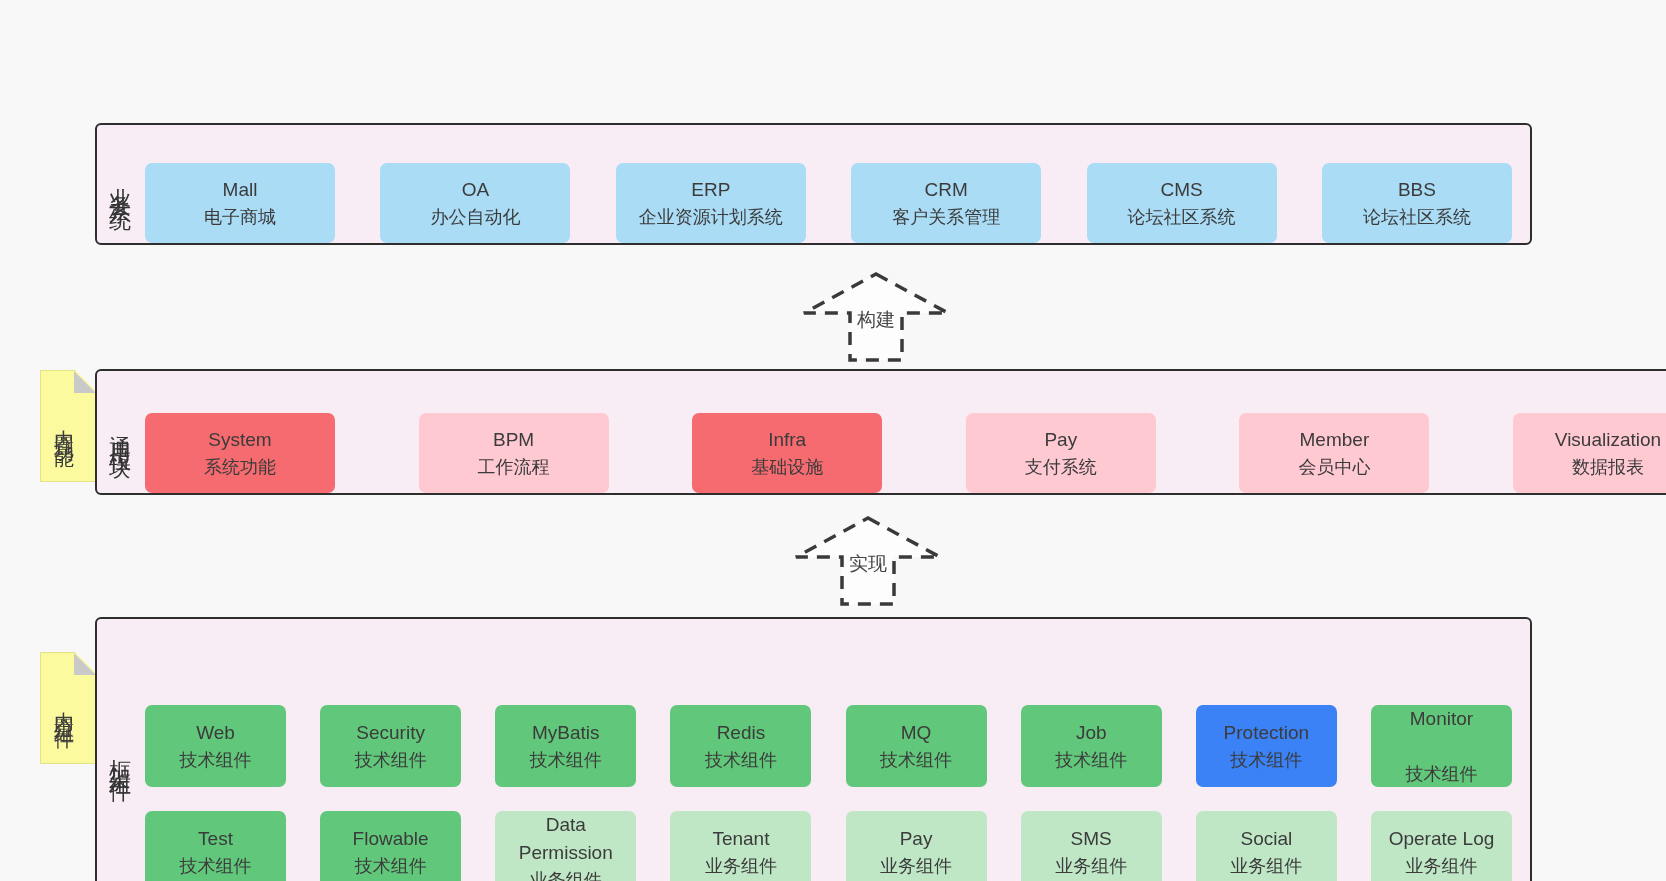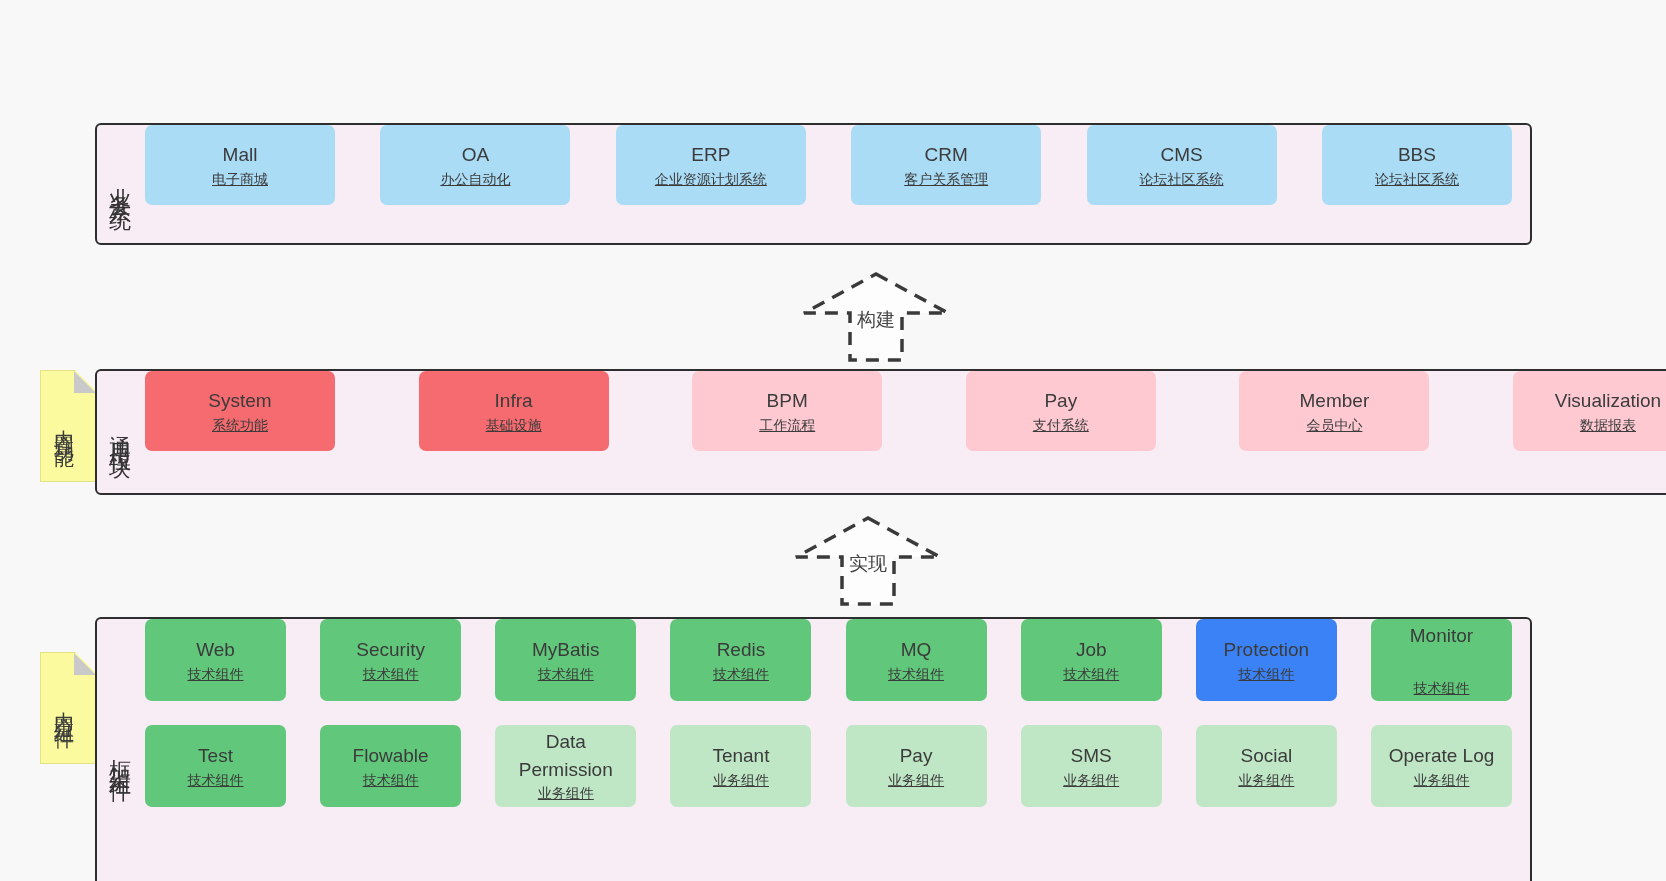--- a/index.html
+++ b/index.html
@@ -36,21 +36,21 @@
     font-size:22px;
     letter-spacing:7px;
     line-height:1;
     color:#333;
     white-space:nowrap;
   }
   .boxes-area{
     flex:1 1 auto;
     display:flex;
     flex-direction:column;
-    justify-content:flex-start;
+    justify-content:flex-end;
     gap:24px;
     padding:0 18px 0 2px;
   }
   .box-row{
     display:flex;
     justify-content:space-between;
     align-items:stretch;
   }
   .box{
     border-radius:7px;
@@ -59,21 +59,21 @@
     align-items:center;
     justify-content:center;
     text-align:center;
     line-height:1.45;
     padding:2px 6px;
     box-sizing:border-box;
   }
   .row6 .box{width:190px;height:80px;}
   .row8 .box{width:141px;height:82px;}
   .box-title{font-size:19px;}
-  .box-subtitle{font-size:14px;text-decoration:underline;}
+  .box-subtitle{font-size:18px;}
 
   
   .arrow{position:absolute;}
   #arrow-1{left:801px;top:270px;}
   #arrow-2{left:793px;top:514px;}
   .arrow text{
     font-size:19px;
     fill:#454545;
     font-family:"Liberation Sans","DejaVu Sans",sans-serif;
   }
@@ -159,27 +159,27 @@
   <section class="layer" id="layer-modules">
     <div class="layer-label-wrap">
       <div class="layer-label">通用模块</div>
     </div>
     <div class="boxes-area">
         <div class="box-row row6">
           <div class="box" style="background: rgb(245, 107, 111);">
             <div class="box-title">System</div>
             <div class="box-subtitle">系统功能</div>
           </div>
+          <div class="box" style="background: rgb(255, 201, 210);">
+            <div class="box-title">BPM</div>
+            <div class="box-subtitle">工作流程</div>
+          </div>
           <div class="box" style="background: rgb(245, 107, 111);">
             <div class="box-title">Infra</div>
             <div class="box-subtitle">基础设施</div>
-          </div>
-          <div class="box" style="background: rgb(255, 201, 210);">
-            <div class="box-title">BPM</div>
-            <div class="box-subtitle">工作流程</div>
           </div>
           <div class="box" style="background: rgb(255, 201, 210);">
             <div class="box-title">Pay</div>
             <div class="box-subtitle">支付系统</div>
           </div>
           <div class="box" style="background: rgb(255, 201, 210);">
             <div class="box-title">Member</div>
             <div class="box-subtitle">会员中心</div>
           </div>
           <div class="box" style="background: rgb(255, 201, 210);">

